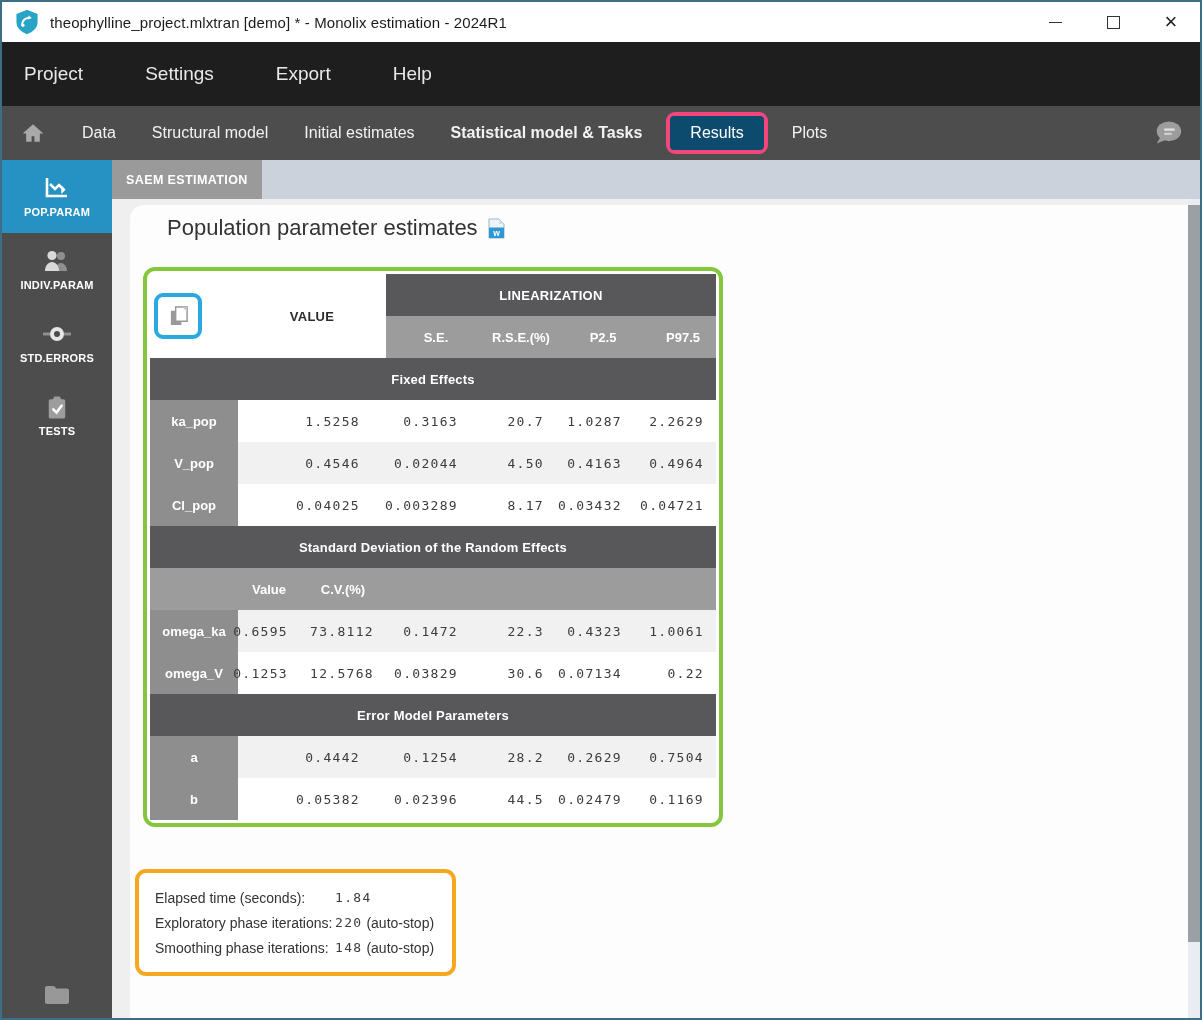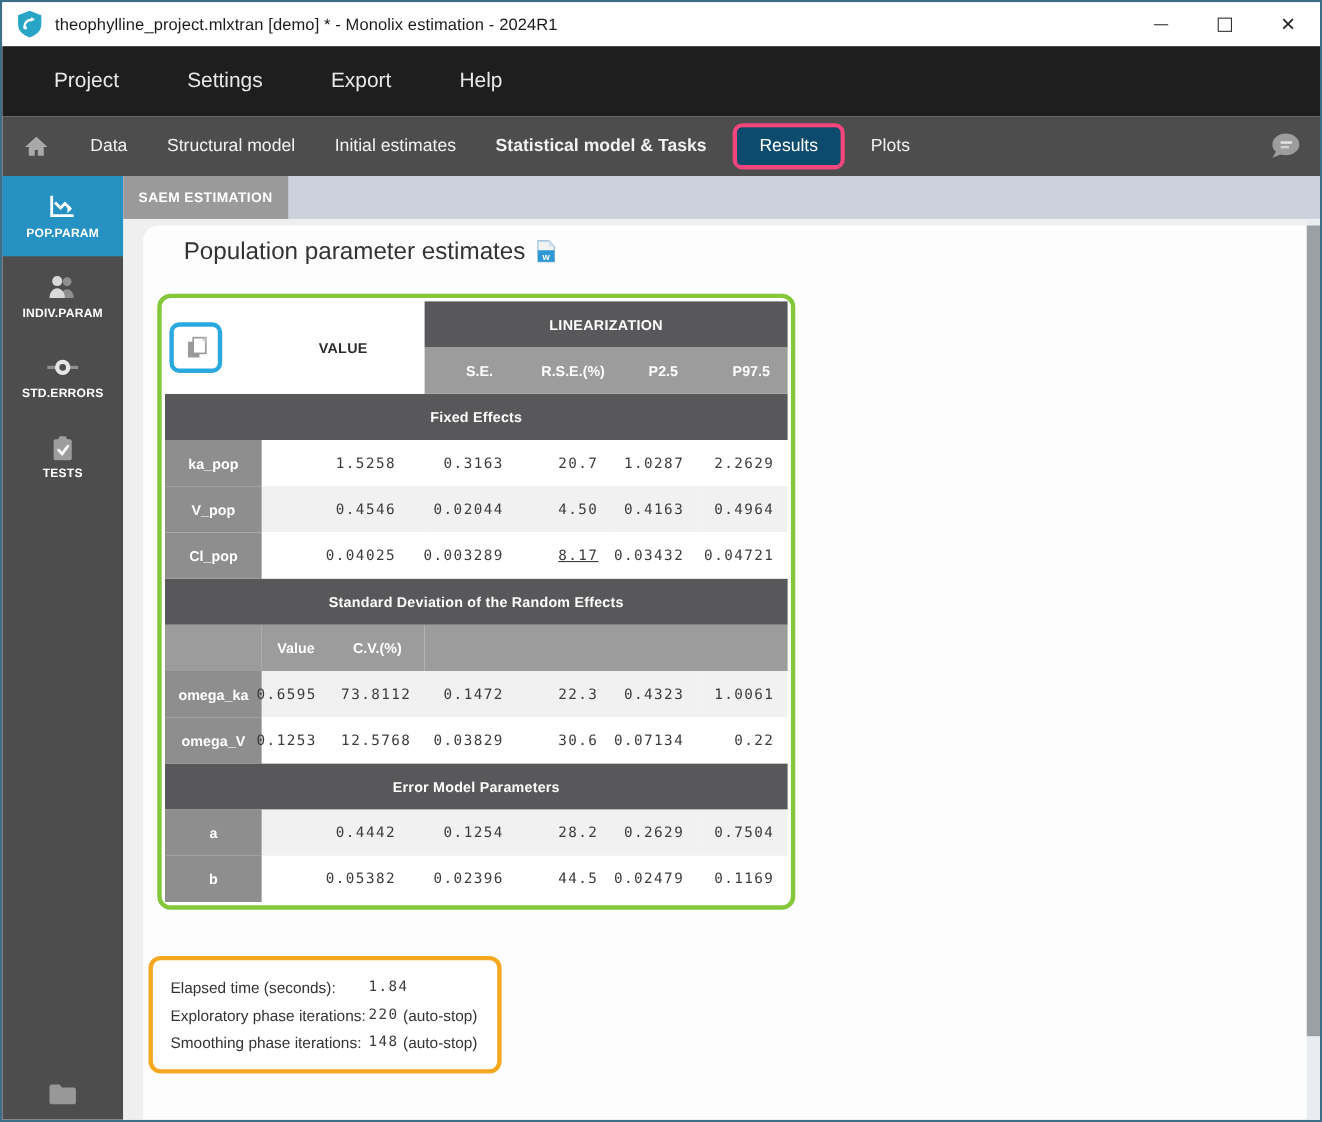--- a/index.html
+++ b/index.html
@@ -12,21 +12,21 @@
   
   .titlebar { height:40px; background:#ffffff; display:flex; align-items:center; }
   .logo { width:26px; height:26px; margin:0 10px 0 12px; flex:0 0 auto; }
   .title-text { font-size:15px; color:#1b1b1b; letter-spacing:.1px; }
   .win-controls { margin-left:auto; display:flex; align-items:center; height:100%; }
   .win-btn { width:58px; height:100%; display:flex; align-items:center; justify-content:center; cursor:default; }
   .glyph-min { width:13px; border-top:1.5px solid #333; }
   .glyph-max { width:13px; height:13px; border:1.3px solid #333; }
   .glyph-close { font-size:22px; font-weight:300; color:#222; line-height:1; }
   
-  .menubar { height:64px; background:#1e1e1e; display:flex; align-items:center; gap:62px; padding-left:47px; }
+  .menubar { height:64px; background:#1e1e1e; display:flex; align-items:center; gap:62px; padding-left:22px; }
   .menu-item { color:#e8e8e8; font-size:19px; cursor:default; }
   
   .navbar { height:54px; background:#4d4d4d; display:flex; align-items:center; }
   .home-btn { width:26px; margin:0 18px 0 18px; }
   .nav-tab { color:#f2f2f2; font-size:16px; margin:0 18px; white-space:nowrap; cursor:default; }
   .nav-tab.bold { font-weight:700; }
   .pink-ring { border:4px solid #f2467c; border-radius:9px; margin:0 6px; }
   .results-tab { display:block; background:#0c4a6e; color:#fff; font-size:16px; padding:8px 20px; border-radius:4px; cursor:default; }
   .bubble-icon { margin-left:auto; margin-right:16px; width:32px; }
   
@@ -239,21 +239,21 @@
                 <div class="cell wide shade" style="width: 148px;">0.4546</div>
                 <div class="cell shade" style="width: 84px;">0.02044</div>
                 <div class="cell shade" style="width: 86px;">4.50</div>
                 <div class="cell shade" style="width: 78px;">0.4163</div>
                 <div class="cell shade" style="width: 82px;">0.4964</div>
               </div>
               <div class="trow">
                 <div class="rlabel" style="width: 88px;">Cl_pop</div>
                 <div class="cell wide nosh" style="width: 148px;">0.04025</div>
                 <div class="cell nosh" style="width: 84px;">0.003289</div>
-                <div class="cell nosh" style="width: 86px; text-decoration: underline;">8.17</div>
+                <div class="cell nosh" style="width: 86px;">8.17</div>
                 <div class="cell nosh" style="width: 78px;">0.03432</div>
                 <div class="cell nosh" style="width: 82px;">0.04721</div>
               </div>
               <div class="sec-title">Standard Deviation of the Random Effects</div>
               <div class="subhdr-row">
                 <div class="" style="width: 88px;"></div>
                 <div class="" style="width: 62px;">Value</div>
                 <div class="" style="width: 86px;">C.V.(%)</div>
                 <div class="" style="width: 330px;"></div>
               </div>

